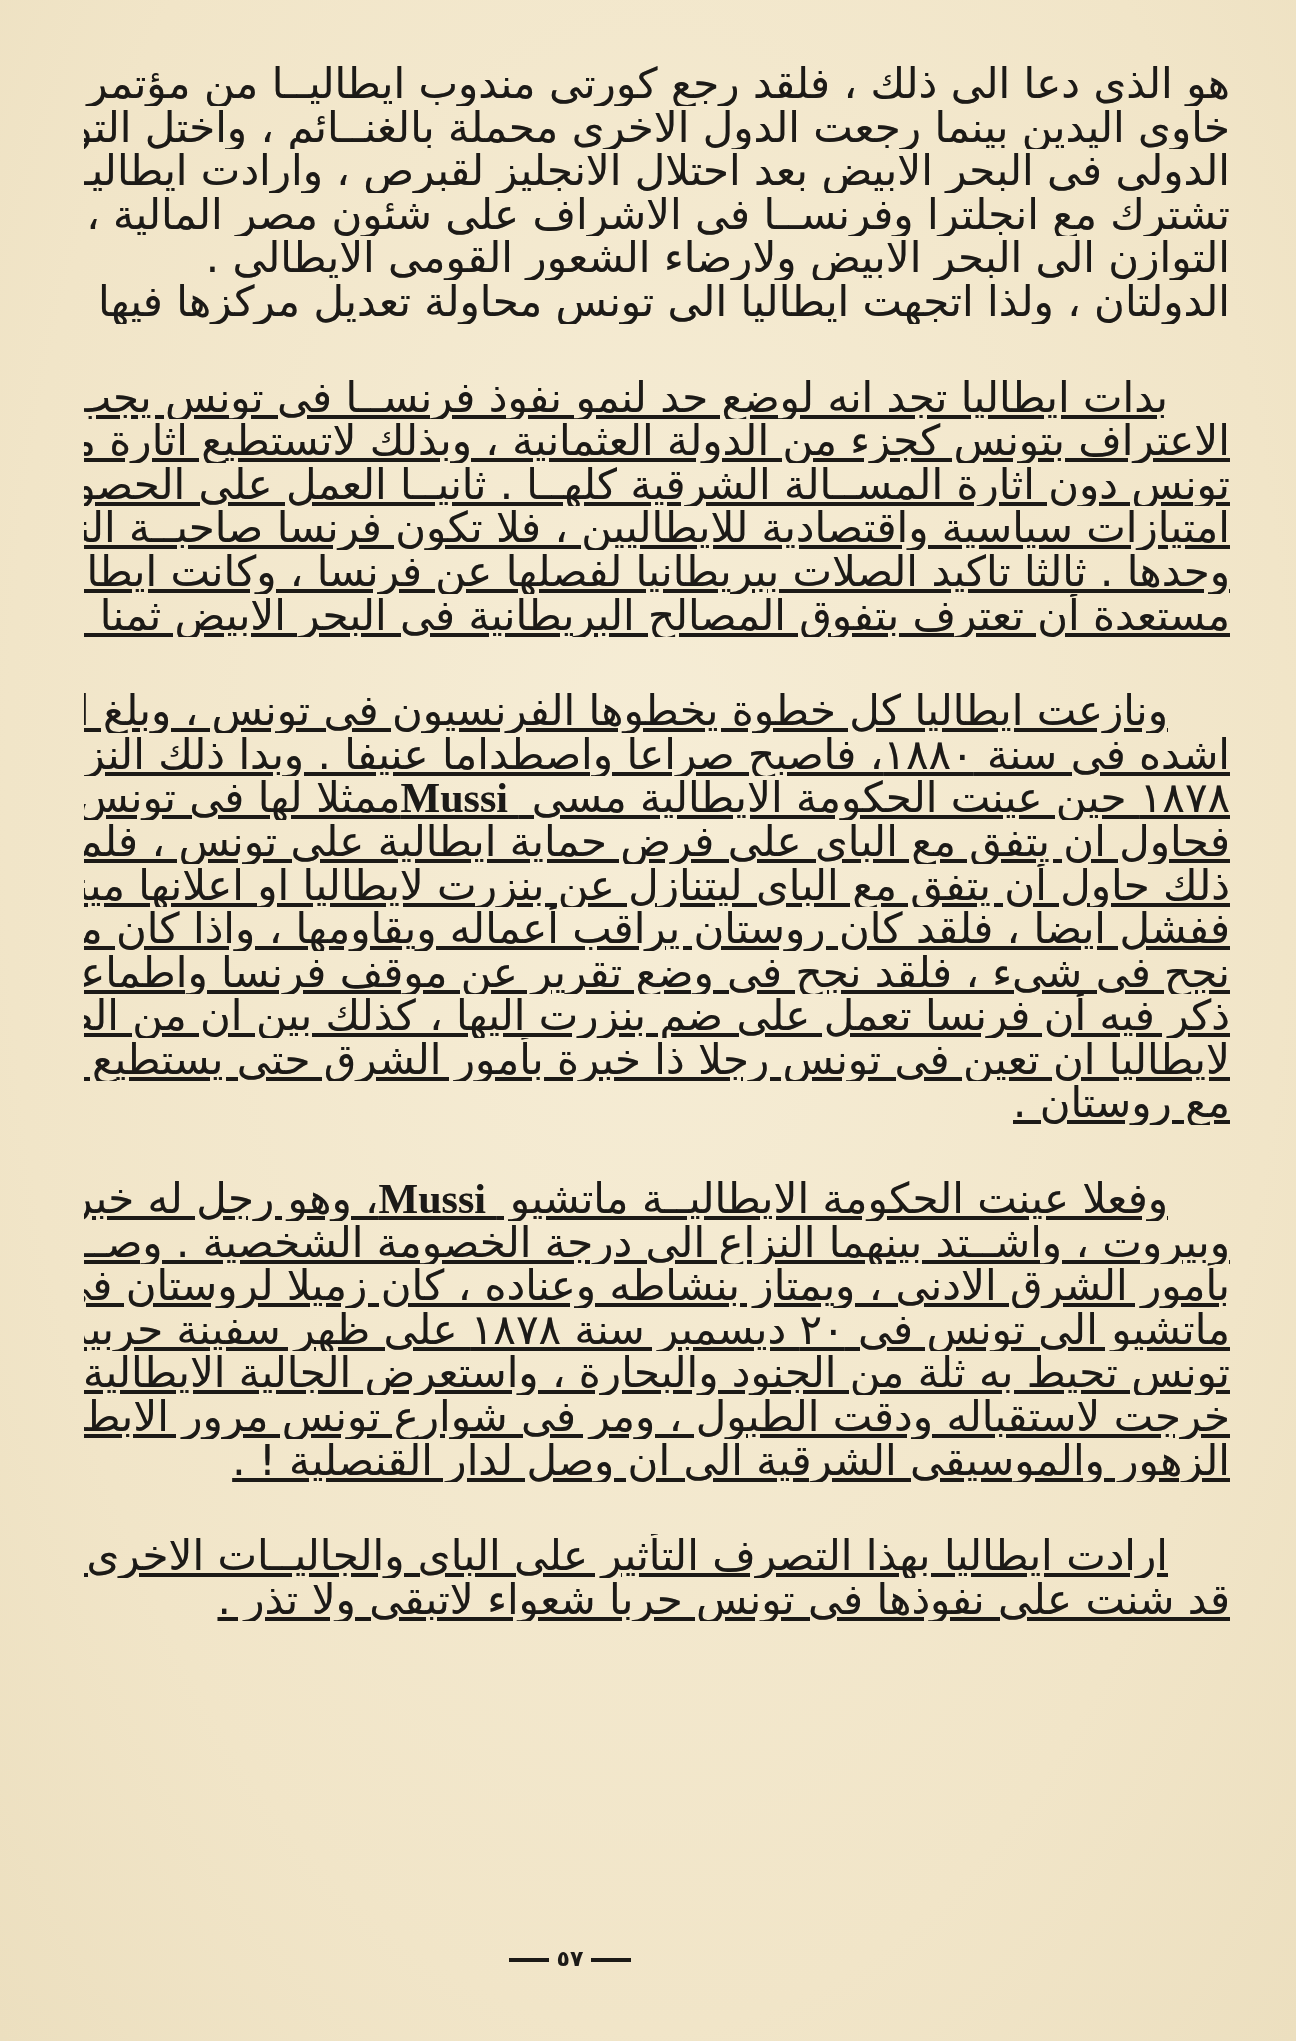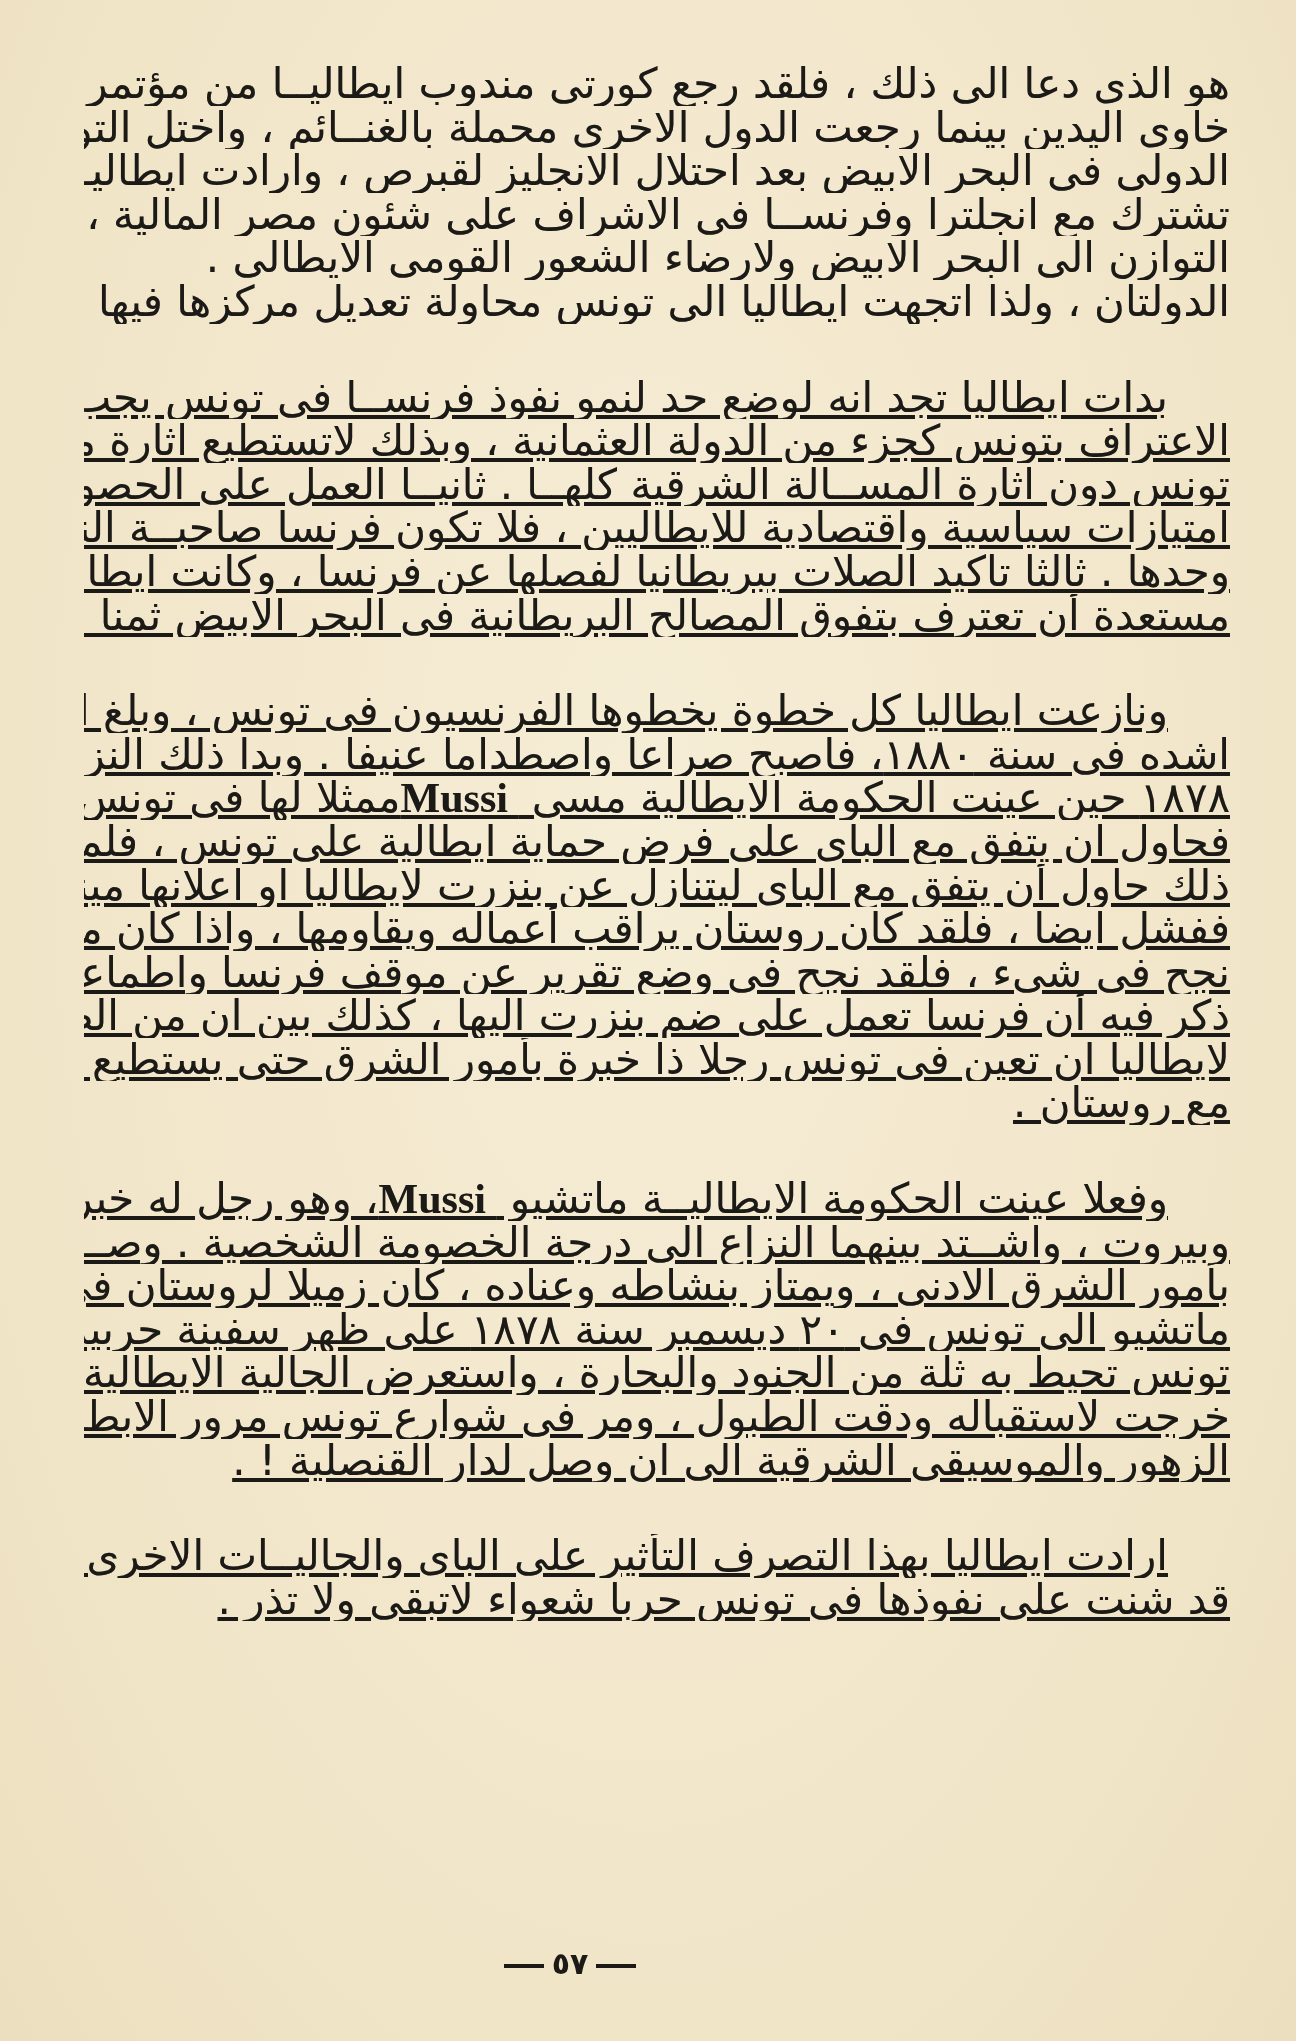--- a/index.html
+++ b/index.html
@@ -40,21 +40,21 @@
     font-weight: bold;
     direction: ltr;
     unicode-bidi: embed;
   }
   .pagenum {
     position: absolute;
     top: 1946px;
     left: 0;
     width: 1140px;
     text-align: center;
-    font-size: 30px;
+    font-size: 22px;
     font-weight: bold;
     direction: rtl;
     letter-spacing: 2px;
   }
   .pagenum .dash {
     display: inline-block;
     width: 40px;
     height: 4px;
     background: #1c1a17;
     vertical-align: middle;

